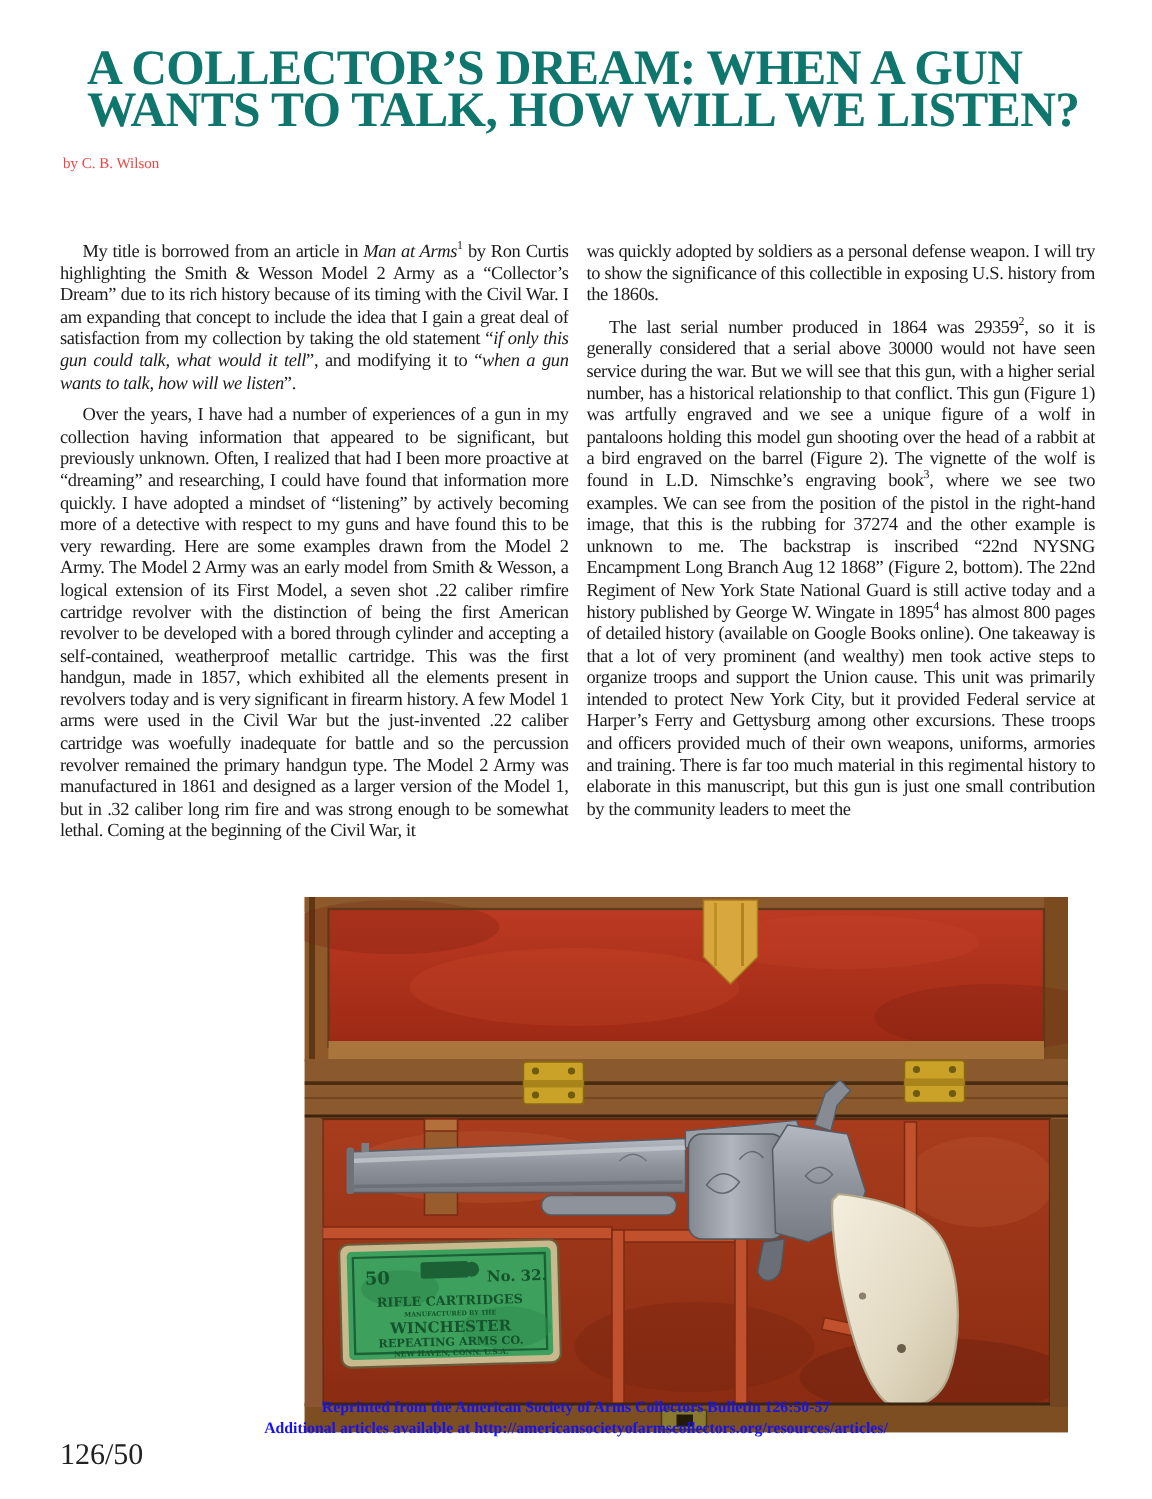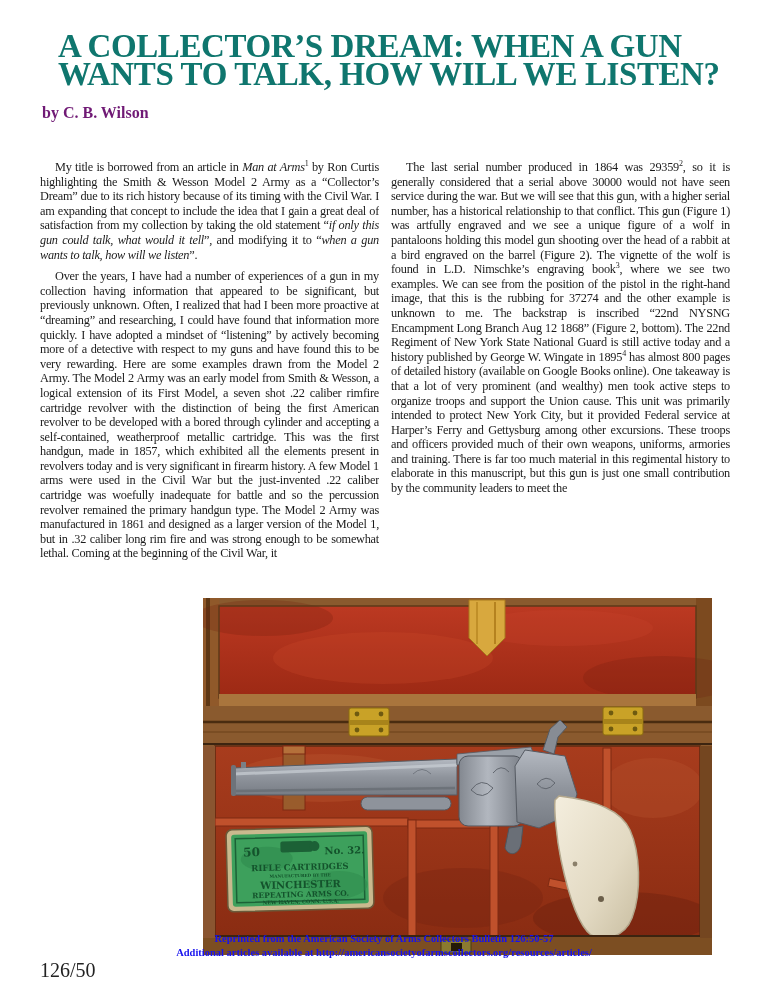--- a/index.html
+++ b/index.html
@@ -1,20 +1,20 @@
 <!DOCTYPE html>
 <html><head>
 <meta charset="utf-8">
 <style>
   html,body{margin:0;padding:0;background:#ffffff;}
   #page{position:relative;width:768px;height:999px;background:#ffffff;overflow:hidden;
         font-family:"Liberation Serif", serif;color:#161616;}
   .title{position:absolute;left:42px;top:33px;width:700px;
          font-size:33px;line-height:27.5px;font-weight:bold;letter-spacing:-0.4px;color:#0f766e;margin-left:16px;}
-  .byline{position:absolute;left:42px;top:104px;font-size:16px;font-weight:bold;color:#701a75;}
+  .byline{position:absolute;left:42px;top:104px;font-size:10px;font-weight:normal;color:#ef4444;}
   .col{position:absolute;top:160px;width:339px;height:450px;overflow:hidden;
        font-size:12.3px;line-height:14.6px;letter-spacing:-0.25px;text-align:justify;color:#1b1b1b;}
   .col-left{left:40px;}
   .col-right{left:391px;}
   .col p{margin:0 0 7px 0;}
   .indent{text-indent:15px;}
   .col sup{font-size:8px;line-height:0;}
   .sec-head{font-weight:bold;margin:2px 0 7px 0 !important;}
   .caption{position:absolute;left:52px;top:752px;width:160px;
            font-size:13px;line-height:17.5px;color:#222;}
@@ -32,20 +32,21 @@
 
   <div class="title">A COLLECTOR’S DREAM: WHEN A GUN WANTS TO TALK, HOW WILL WE LISTEN?</div>
   <div class="byline">by C. B. Wilson</div>
 
   <div class="col col-left">
     <p class="indent"><span>My title is borrowed from an article in </span><i>Man at Arms</i><sup>1</sup><span> by Ron Curtis highlighting the Smith &amp; Wesson Model 2 Army as a “Collector’s Dream” due to its rich history because of its timing with the Civil War.  I am expanding that concept to include the idea that I gain a great deal of satisfaction from my collection by taking the old statement “</span><i>if only this gun could talk, what would it tell</i><span>”, and modifying it to “</span><i>when a gun wants to talk, how will we listen</i><span>”.</span></p>
     <p class="indent">Over the years, I have had a number of experiences of a gun in my collection having information that appeared to be significant, but previously unknown.  Often, I realized that had I been more proactive at “dreaming” and researching, I could have found that information more quickly.  I have adopted a mindset of “listening” by actively becoming more of a detective with respect to my guns and have found this to be very rewarding.  Here are some examples drawn from the Model 2 Army.  The Model 2 Army was an early model from Smith &amp; Wesson, a logical extension of its First Model, a seven shot .22 caliber rimfire cartridge revolver with the distinction of being the first American revolver to be developed with a bored through cylinder and accepting a self-contained, weatherproof metallic cartridge. This was the first handgun, made in 1857, which exhibited all the elements present in revolvers today and is very significant in firearm history.  A few Model 1 arms were used in the Civil War but the just-invented .22 caliber cartridge was woefully inadequate for battle and so the percussion revolver remained the primary handgun type.  The Model 2 Army was manufactured in 1861 and designed as a larger version of the Model 1, but in .32 caliber long rim fire and was strong enough to be somewhat lethal.  Coming at the beginning of the Civil War, it</p>
   </div>
 
   <div class="col col-right">
+    <p>was quickly adopted by soldiers as a personal defense weapon.  I will try to show the significance of this collectible in exposing U.S. history from the 1860s.</p>
     <p class="indent"><span>The last serial number produced in 1864 was 29359</span><sup>2</sup><span>, so it is generally considered that a serial above 30000 would not have seen service during the war.  But we will see that this gun, with a higher serial number, has a historical relationship to that conflict.  This gun (Figure 1) was artfully engraved and we see a unique figure of a wolf in pantaloons holding this model gun shooting over the head of a rabbit at a bird engraved on the barrel (Figure 2).  The vignette of the wolf is found in L.D. Nimschke’s engraving book</span><sup>3</sup><span>, where we see two examples.  We can see from the position of the pistol in the right-hand image, that this is the rubbing for 37274 and the other example is unknown to me.  The backstrap is inscribed “22nd NYSNG Encampment Long Branch Aug 12 1868” (Figure 2, bottom).  The 22nd Regiment of New York State National Guard is still active today and a history published by George W. Wingate in 1895</span><sup>4</sup><span> has almost 800 pages of detailed history (available on Google Books online).  One takeaway is that a lot of very prominent (and wealthy) men took active steps to organize troops and support the Union cause.  This unit was primarily intended to protect New York City, but it provided Federal service at Harper’s Ferry and Gettysburg among other excursions.  These troops and officers provided much of their own weapons, uniforms, armories and training.  There is far too much material in this regimental history to elaborate in this manuscript, but this gun is just one small contribution by the community leaders to meet the</span></p>
   </div>
 
 
   <div class="photo-wrap">
     <svg width="509" height="357" viewBox="0 0 509 357" xmlns="http://www.w3.org/2000/svg">
       <defs>
         <linearGradient id="woodH" x1="0" y1="0" x2="0" y2="1">
           <stop offset="0" stop-color="#a7743c"></stop>
             <stop offset="1" stop-color="#7c4e22"></stop>

